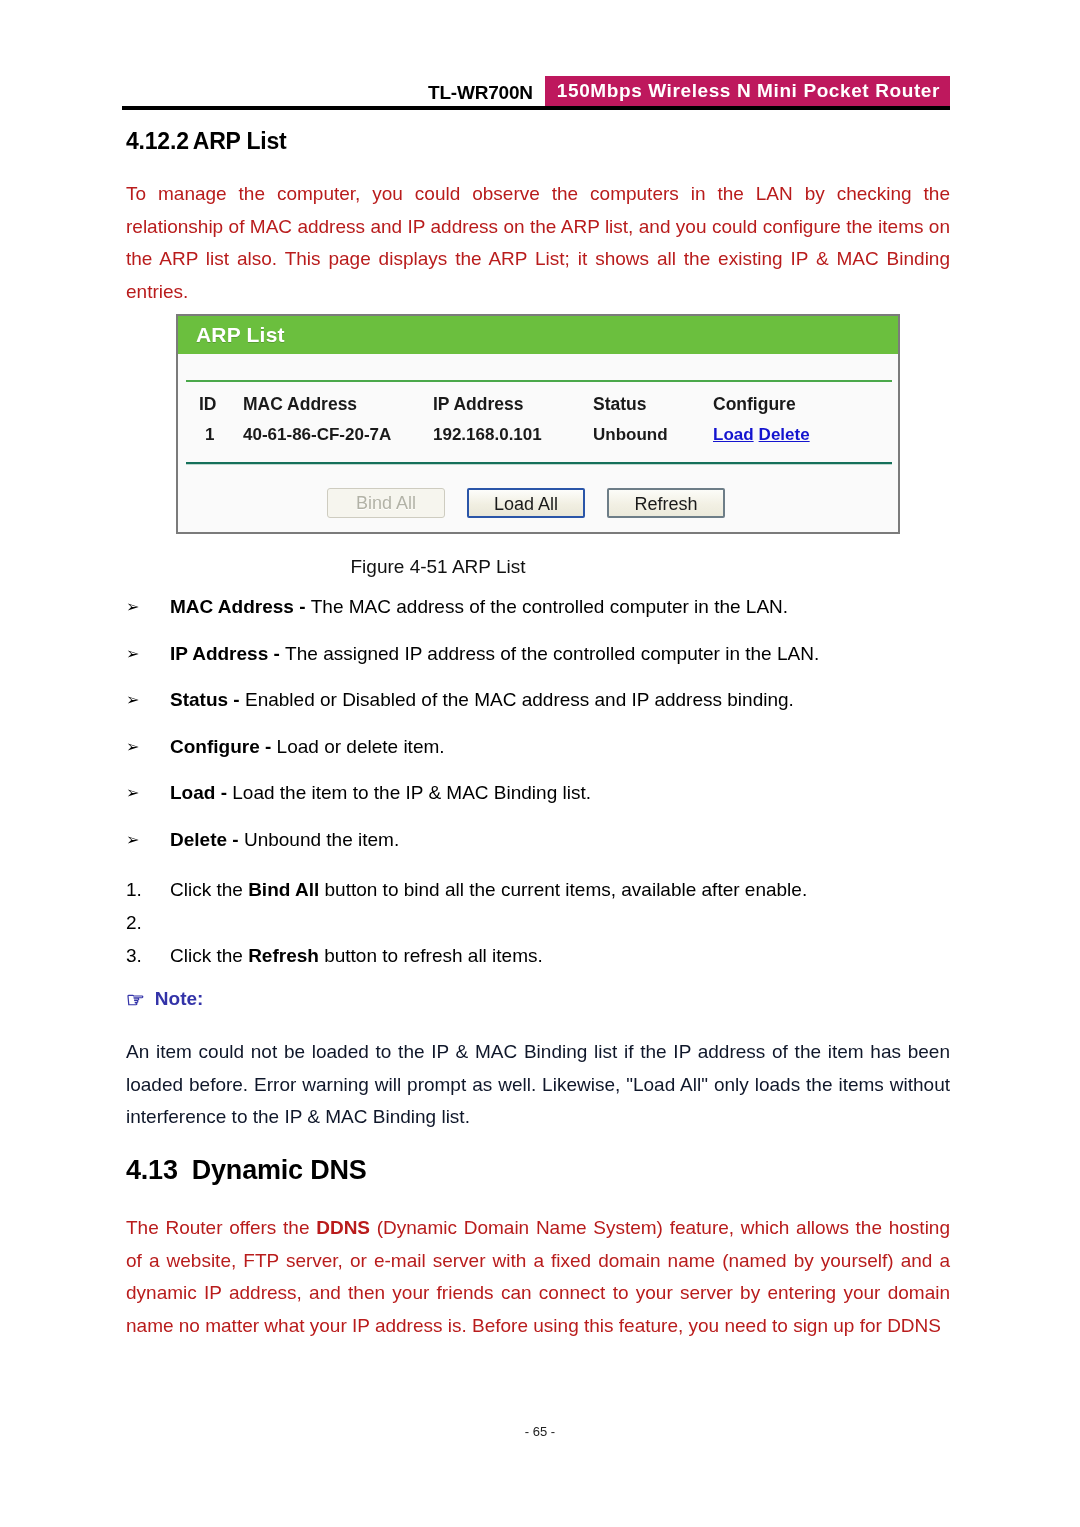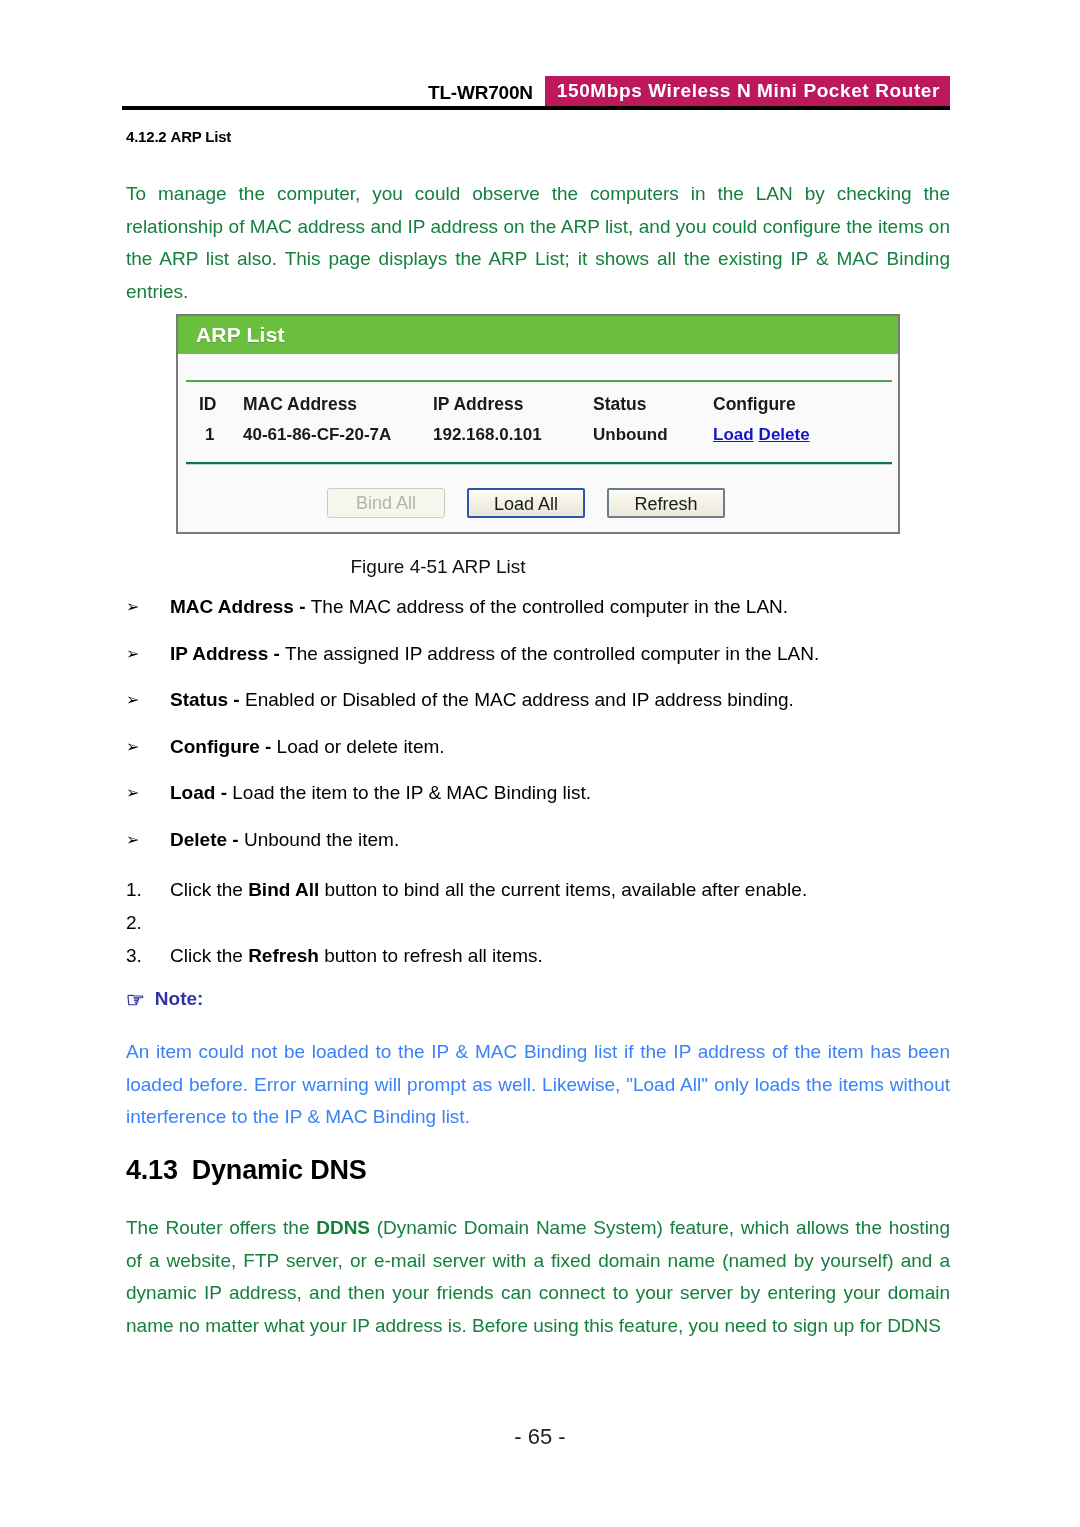--- a/index.html
+++ b/index.html
@@ -65,21 +65,21 @@
     width: 828px;
     height: 4px;
     background: #000000;
   }
 
   
   .h3 {
     position: absolute;
     left: 126px;
     top: 128px;
-    font-size: 15px;
+    font-size: 23px;
     font-weight: bold;
     letter-spacing: -0.2px;
     white-space: nowrap;
   }
   .h3 .num { margin-right: 4px; }
 
   .h2 {
     position: absolute;
     left: 126px;
     top: 1155px;
@@ -91,21 +91,21 @@
   .h2 .num { margin-right: 14px; }
 
   
   .para {
     position: absolute;
     left: 126px;
     width: 824px;
     font-size: 19px;
     line-height: 32.5px;
     text-align: justify;
-    color: #15803d;
+    color: #b91c1c;
   }
 
   #intro-para { top: 178px; }
   #ddns-para  { top: 1212px; }
 
   .jline {
     display: block;
     text-align: justify;
     text-align-last: justify;
     white-space: pre-wrap;
@@ -312,31 +312,31 @@
     line-height: 1;
     color: #3333a8;
   }
   .note-body {
     position: absolute;
     left: 126px;
     top: 1036px;
     width: 824px;
     font-size: 19px;
     line-height: 32.5px;
-    color: #3b82f6;
+    color: #0f172a;
   }
 
   
   .footer {
     position: absolute;
     left: 0;
     top: 1424px;
     width: 1080px;
     text-align: center;
-    font-size: 22px;
+    font-size: 13px;
     color: #222;
   }
 </style>
 </head>
 <body>
 
 <div class="page">
 
   <div class="doc-header">
     <div class="hdr-row">

